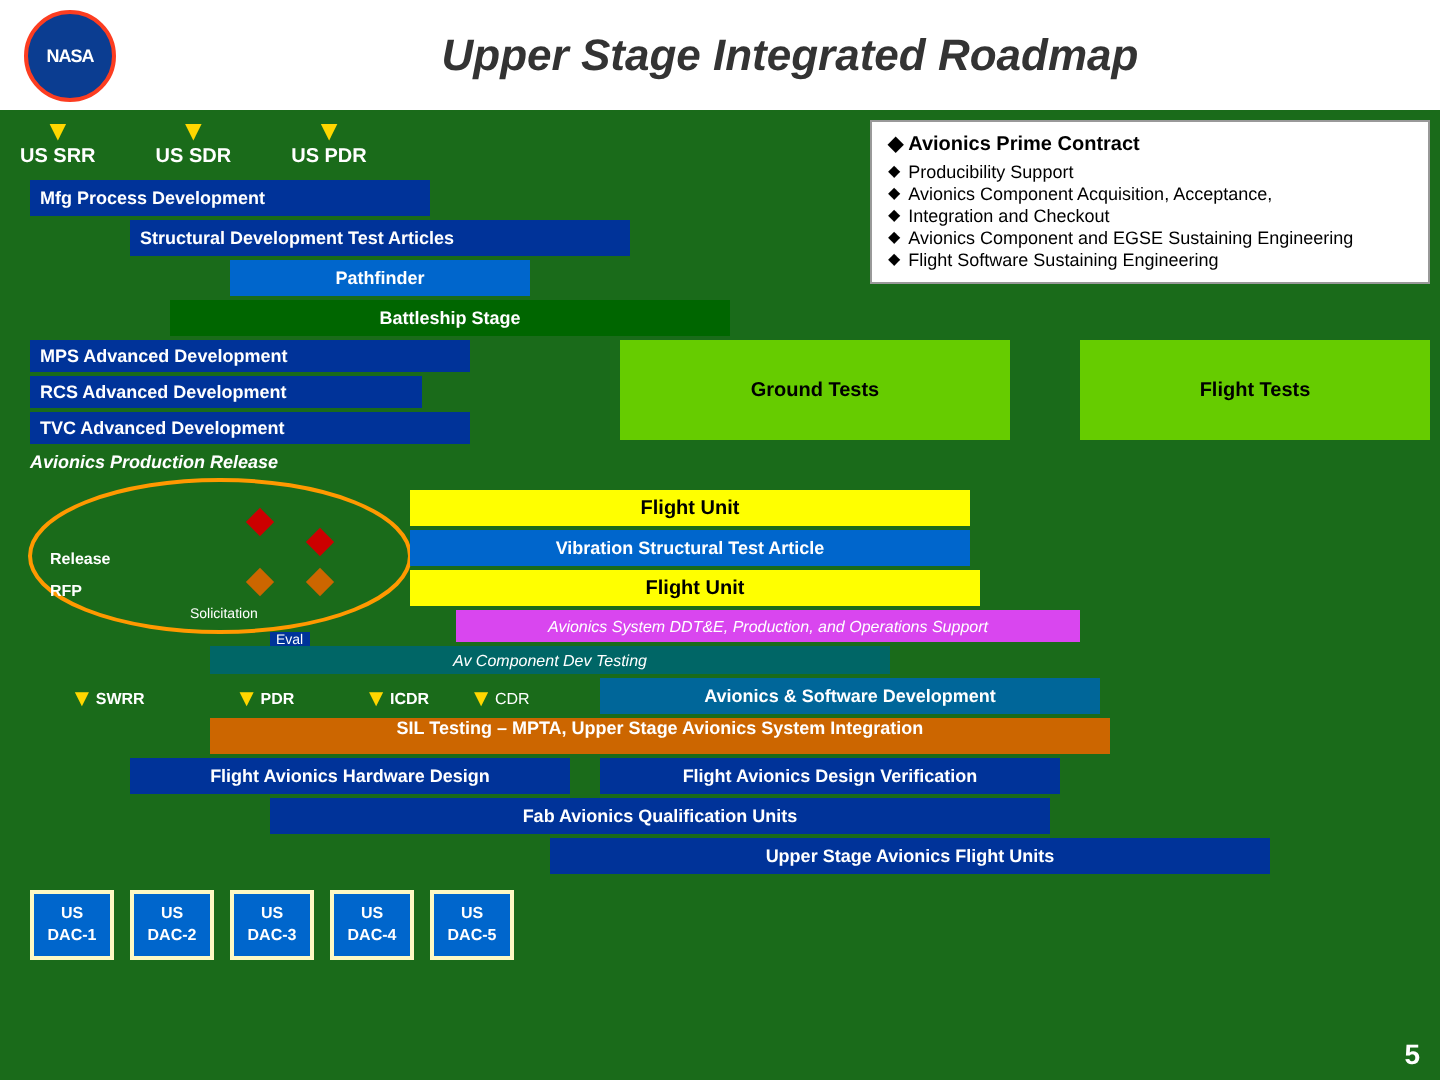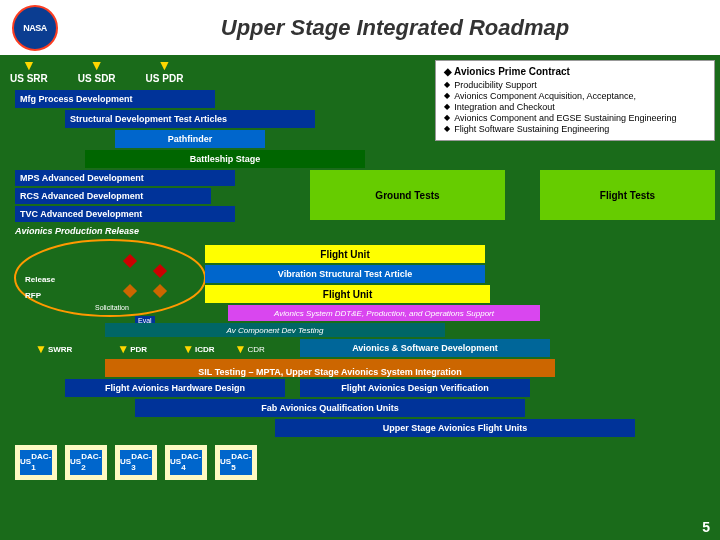--- a/index.html
+++ b/index.html
@@ -359,21 +359,21 @@
     }
     
     .sil-bar {
       position: absolute;
       top: 269px;
       left: 100px;
       width: 450px;
       height: 18px;
       background: #cc6600;
       display: flex;
-      align-items: flex-end;
+      align-items: flex-start;
       justify-content: center;
       font-size: 9px;
       font-weight: bold;
       color: white;
     }
     
     .hw-design-bar {
       position: absolute;
       top: 289px;
       left: 60px;
@@ -436,23 +436,23 @@
       position: absolute;
       top: 355px;
       left: 10px;
       display: flex;
       gap: 8px;
     }
     .dac-box {
       width: 42px;
       height: 35px;
       background: #0066cc;
-      border: 5px solid #fef9c3;
-      display: flex;
-      flex-direction: row;
+      border: 2px solid #fef9c3;
+      display: flex;
+      flex-direction: column;
       align-items: center;
       justify-content: center;
       font-size: 8px;
       font-weight: bold;
       color: white;
       line-height: 1.3;
     }
     
     .page-num {
       position: absolute;

